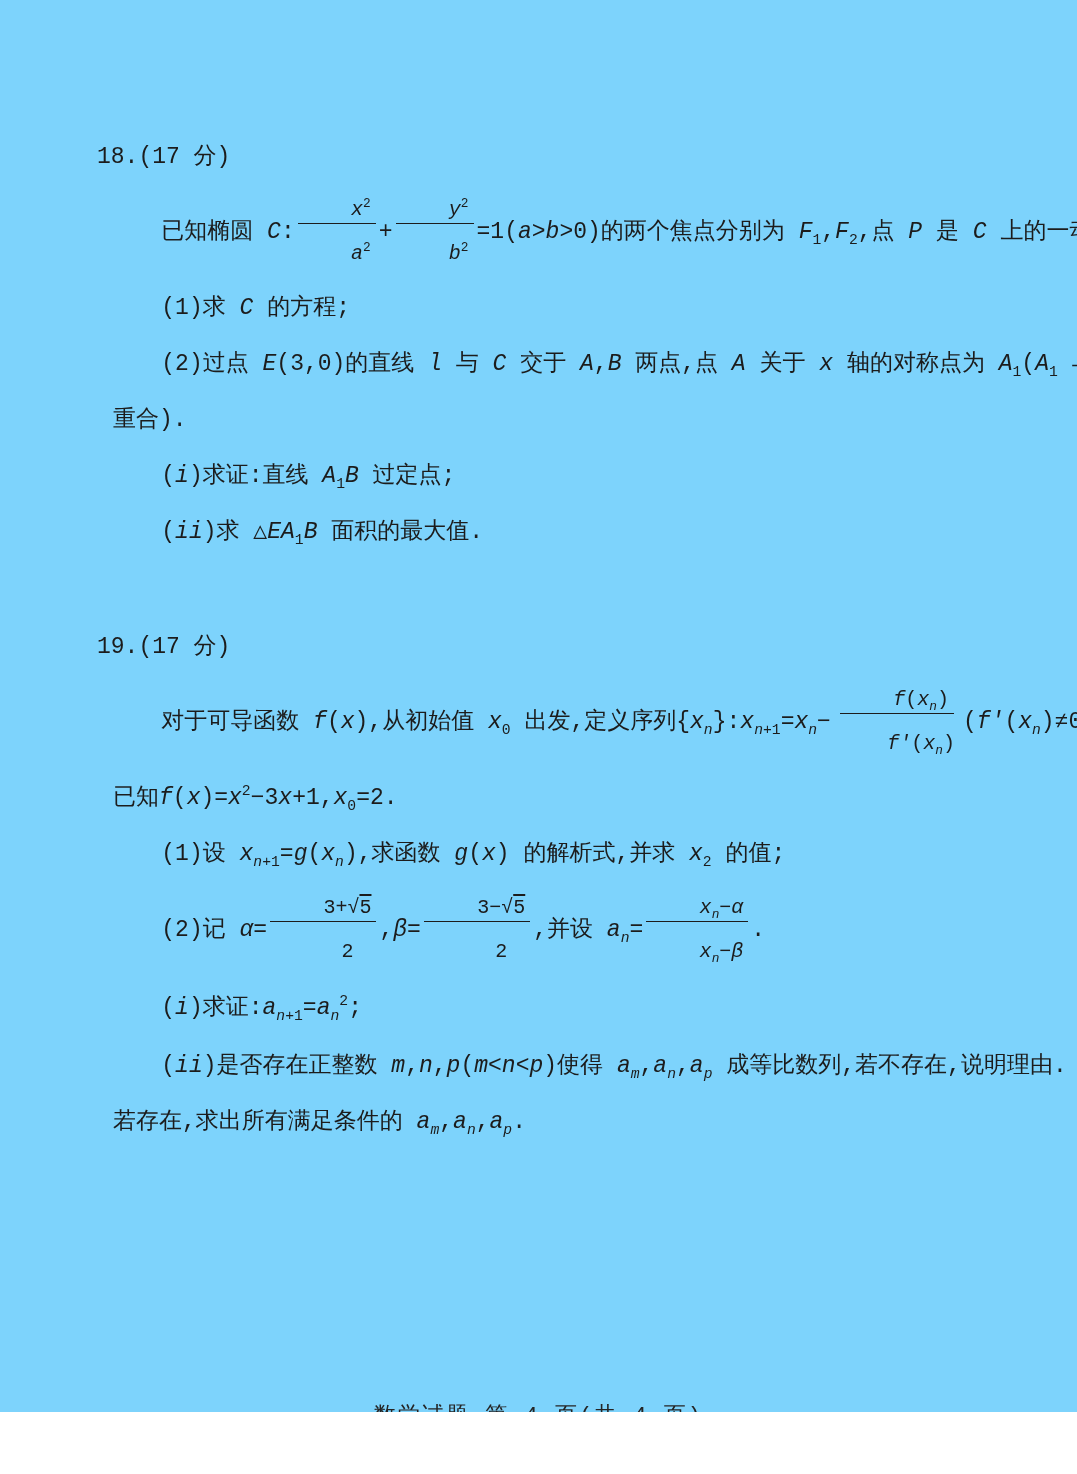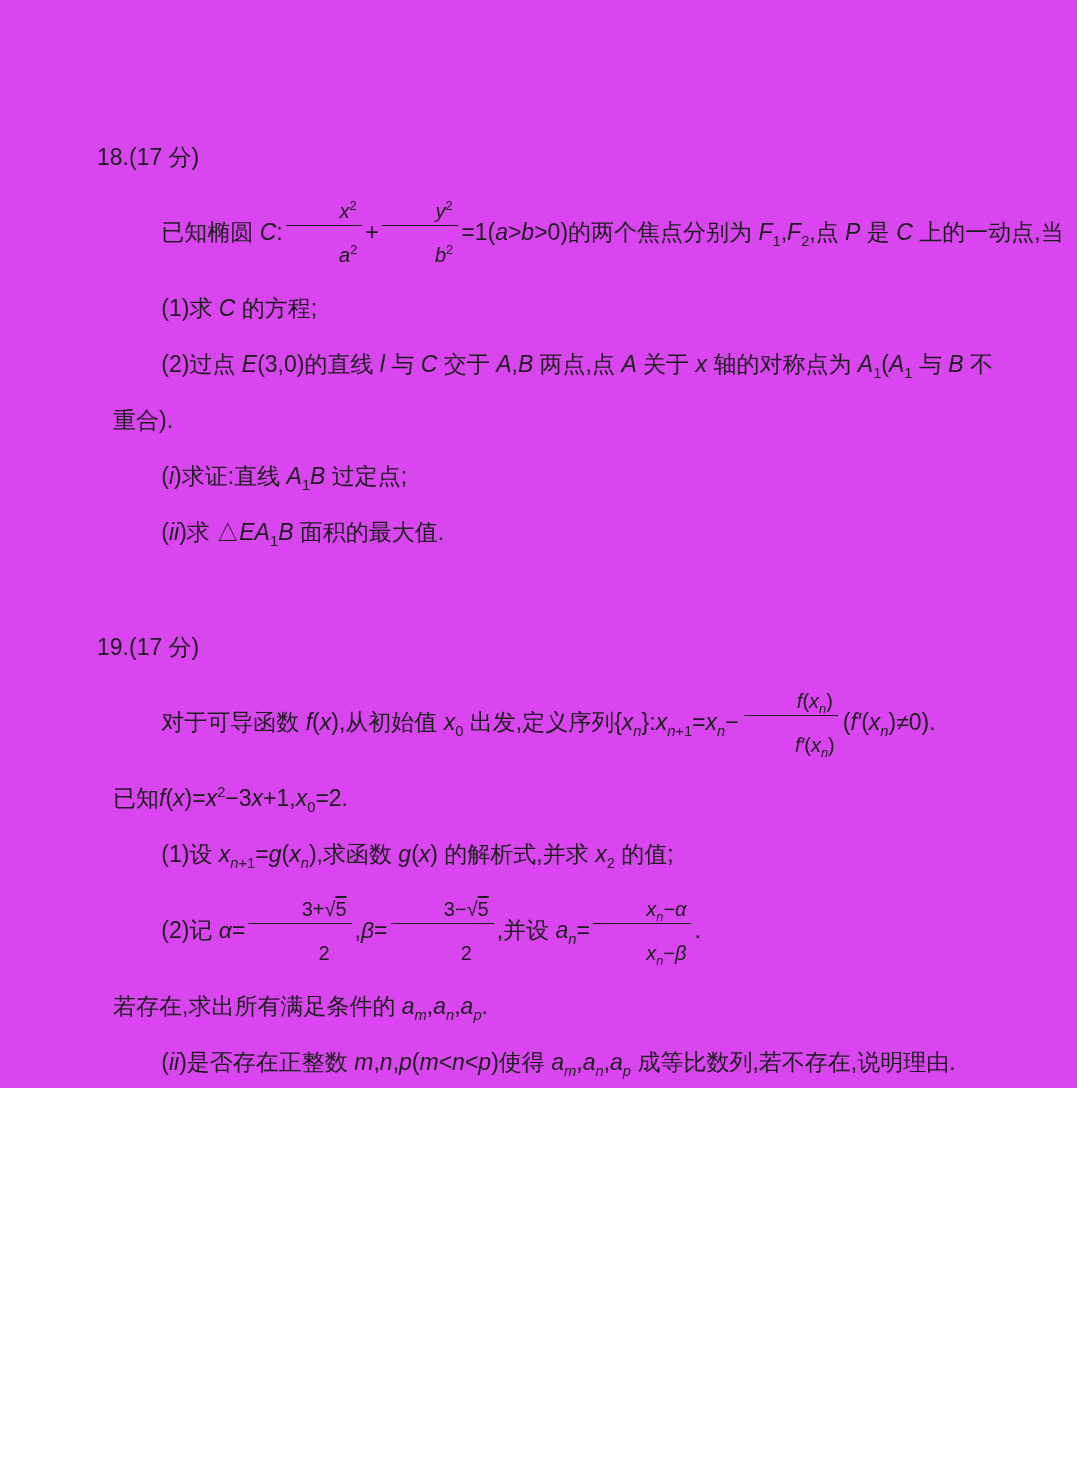--- a/index.html
+++ b/index.html
@@ -1,21 +1,21 @@
 <!DOCTYPE html>
 <html><head>
 <meta charset="utf-8">
 <style>
   html,body{margin:0;padding:0;background:#ffffff;}
   .page{
     position:relative;
-    width:1077px;height:1088px;
-    background:#d946ef;
+    width:1077px;height:1412px;
+    background:#7dd3fc;
     overflow:hidden;
-    font-family:Liberation Sans, sans-serif;
+    font-family:Liberation Mono, monospace;
     color:#1c1c1c;
     font-size:23px;
   }
   .content{position:absolute;left:97px;top:138px;right:78px;}
   .line{margin:16px;line-height:40px;white-space:nowrap;}
   .indent{text-indent:2.1em;}
   .tall{line-height:80px;}
   .q-head{margin:0;line-height:38px;white-space:nowrap;}
   i{font-style:italic;}
   sub{font-size:64%;line-height:0;}
@@ -79,22 +79,23 @@
             <span class="den">2</span>
           </span><span>,<i>β</i>=</span><span class="frac">
             <span class="num">3−√<span class="ol">5</span></span>
             <span class="den">2</span>
           </span><span>,并设 <i>a</i><sub><i>n</i></sub>=</span><span class="frac">
             <span class="num"><i>x</i><sub><i>n</i></sub>−<i>α</i></span>
             <span class="den"><i>x</i><sub><i>n</i></sub>−<i>β</i></span>
           </span><span>.</span>
       </p>
 
+      <p class="line indent spacer-ii">(<i>i</i>)求证:<i>a</i><sub><i>n</i>+1</sub>=<i>a</i><sub><i>n</i></sub><sup>2</sup>;</p>
+      <p class="line indent">(<i>ii</i>)是否存在正整数 <i>m</i>,<i>n</i>,<i>p</i>(<i>m</i>&lt;<i>n</i>&lt;<i>p</i>)使得 <i>a</i><sub><i>m</i></sub>,<i>a</i><sub><i>n</i></sub>,<i>a</i><sub><i>p</i></sub> 成等比数列,若不存在,说明理由.</p>
       <p class="line">若存在,求出所有满足条件的 <i>a</i><sub><i>m</i></sub>,<i>a</i><sub><i>n</i></sub>,<i>a</i><sub><i>p</i></sub>.</p>
-      <p class="line indent">(<i>ii</i>)是否存在正整数 <i>m</i>,<i>n</i>,<i>p</i>(<i>m</i>&lt;<i>n</i>&lt;<i>p</i>)使得 <i>a</i><sub><i>m</i></sub>,<i>a</i><sub><i>n</i></sub>,<i>a</i><sub><i>p</i></sub> 成等比数列,若不存在,说明理由.</p>
     </section>
 
   </main>
 
   <footer class="footer">
     <span>数学试题 第 4 页(共 4 页)</span>
   </footer>
 </div>
 
 </body></html>

